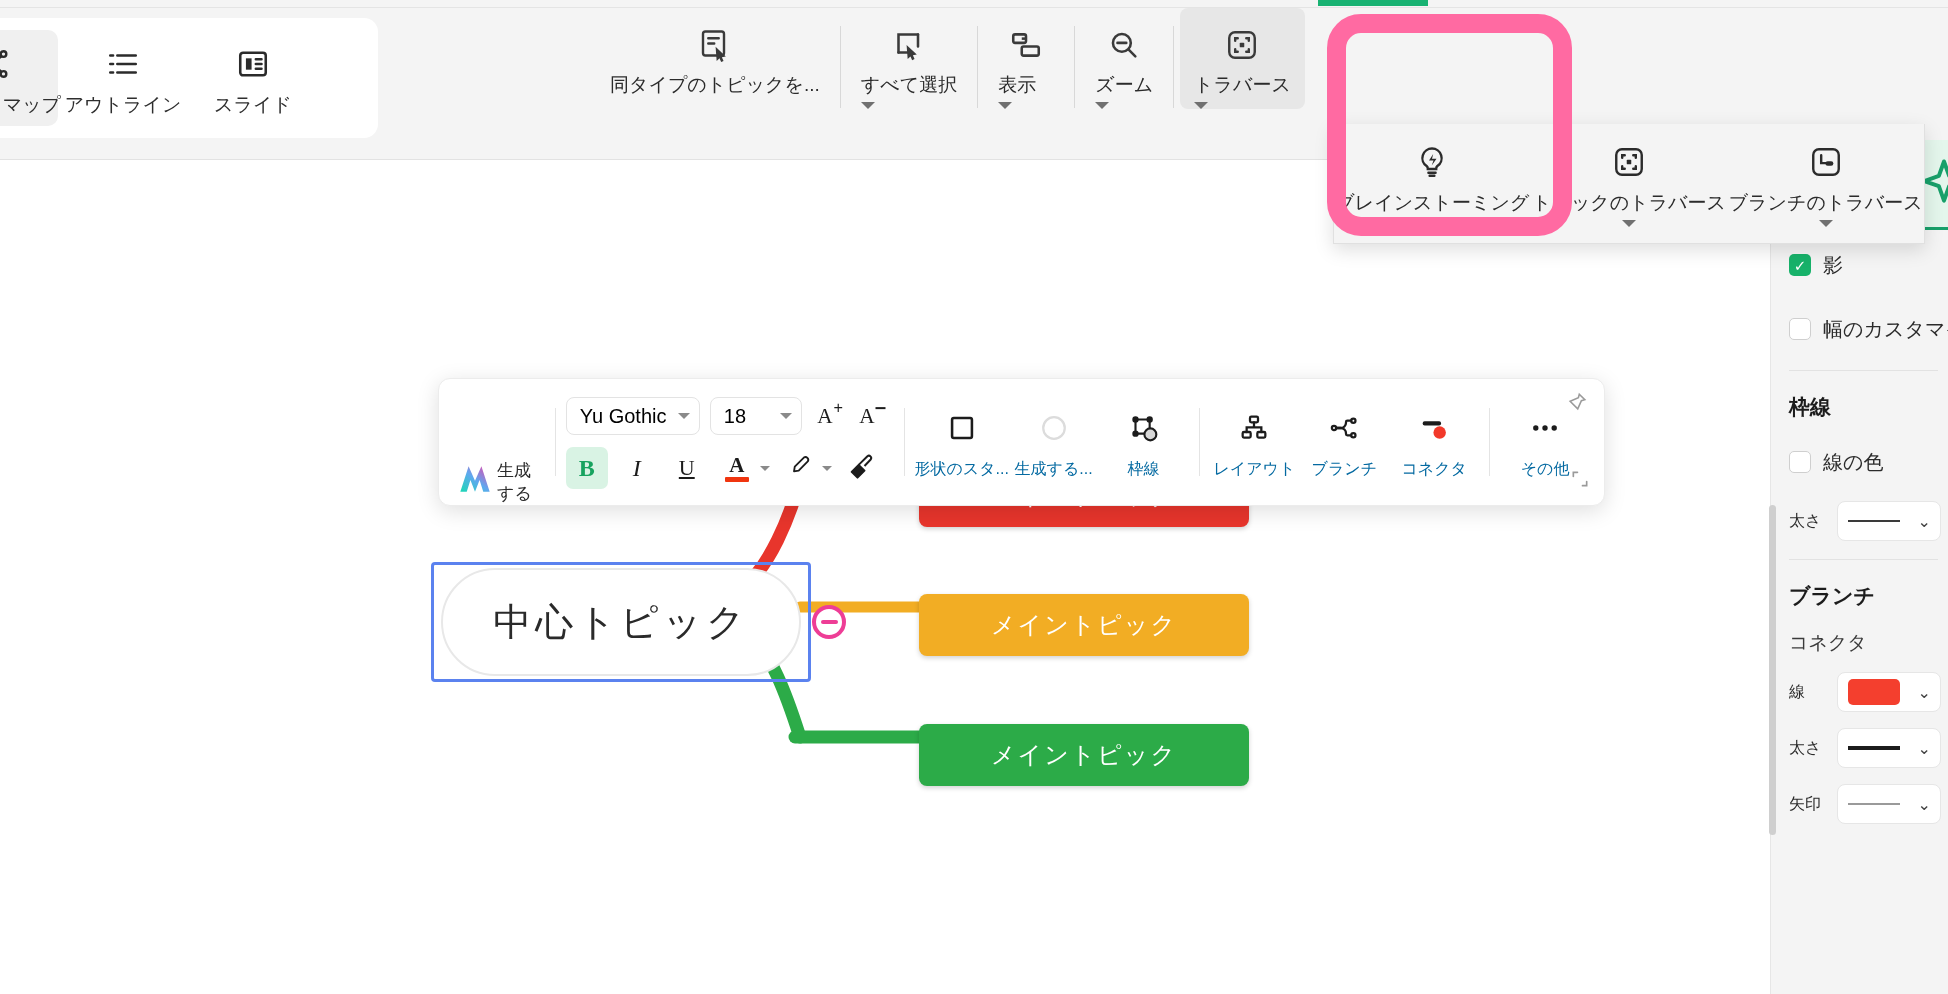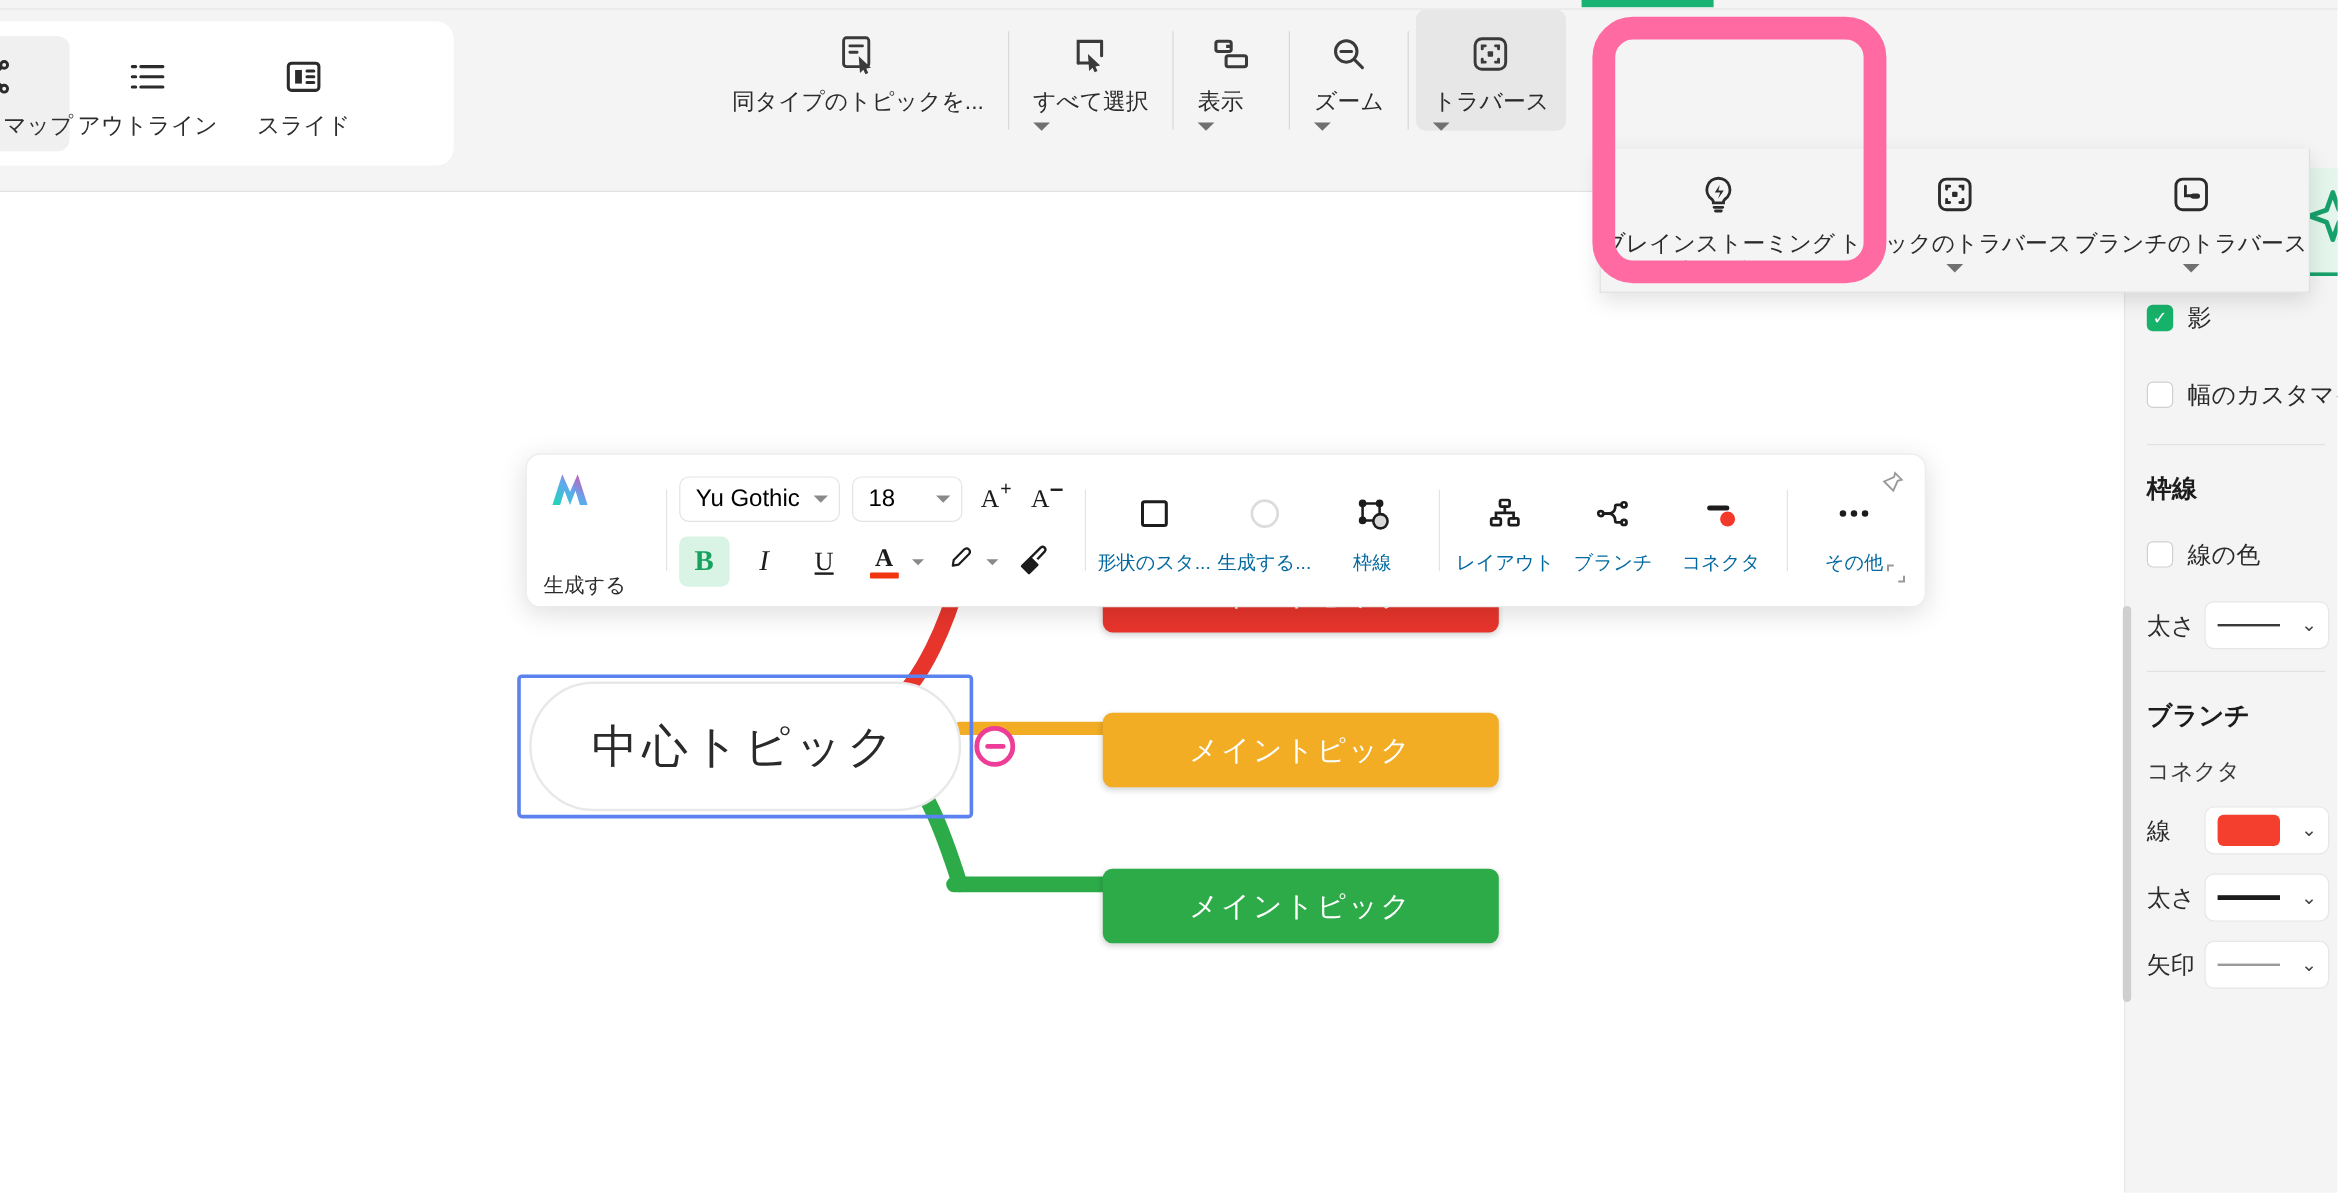--- a/index.html
+++ b/index.html
@@ -145,22 +145,22 @@
   }
 
   
   .fmt {
     position: absolute; left: 438px; top: 378px;
     width: 1167px; height: 128px; background: #ffffff;
     border: 1px solid #ececec; border-radius: 12px;
     box-shadow: 0 5px 22px rgba(0,0,0,0.13);
     z-index: 40; display: flex; align-items: center; padding: 0 14px;
   }
-  .fmt-cell { display:flex; flex-direction:column; align-items:flex-start; justify-content:center;
-              height: 100%; cursor:pointer;gap:35px; }
+  .fmt-cell { display:flex; flex-direction:row; align-items:flex-end; justify-content:center;
+              height: 100%; cursor:pointer; }
   .fmt-gen { width: 96px; }
   .fmt-gen .lbl { font-size: 17px; color:#2b2b2b; margin-top:6px; }
   .fmt-div { width:1px; height:68px; background:#e4e4e4; margin: 0 10px; }
   .fmt-col { display:flex; flex-direction:column; justify-content:center; height:100%; }
   .fmt-row { display:flex; align-items:center; }
   .fmt-row.r1 { margin-bottom: 10px; }
 
   .select-box {
     display:flex; align-items:center; justify-content:space-between;
     border:1px solid #e3e3e3; border-radius: 8px; background:#fff;
@@ -198,21 +198,21 @@
   .cbox { width: 22px; height: 22px; border-radius: 5px; flex: none;
           display:flex; align-items:center; justify-content:center; cursor:pointer; }
   .cbox.on { background:#17b26a; }
   .cbox.off { background:#ffffff; border:1px solid #cfcfcf; }
   .cbox .tick { color:#fff; font-size:15px; line-height:1; }
   .sb-check .t { font-size:20px; color:#2b2b2b; margin-left:12px; white-space:nowrap; }
   .sb-sep { height:1px; background:#e2e2e2; margin: 18px 10px 0 0; }
   .sb-head { font-size:21px; font-weight:bold; color:#1c1c1c; margin-top:22px; }
   .sb-sub  { font-size:19px; color:#3a3a3a; margin-top:20px; }
   .sb-field { display:flex; align-items:center; margin-top:16px; }
-  .sb-field .fl { font-size:20px; color:#2b2b2b; width:48px; flex:none; }
+  .sb-field .fl { font-size:16px; color:#2b2b2b; width:48px; flex:none; }
   .drop {
     width: 104px; height: 40px; background:#fff; border:1px solid #e6e6e6;
     border-radius: 8px; display:flex; align-items:center;
     justify-content:space-between; padding: 0 9px 0 10px; cursor:pointer;
   }
   .swatch { width: 52px; height: 26px; border-radius: 5px; }
   .lineprev { width: 52px; height: 0; border-top-style: solid; }
   .chev { font-size: 16px; color:#444; }
 
   .scroll-track {

